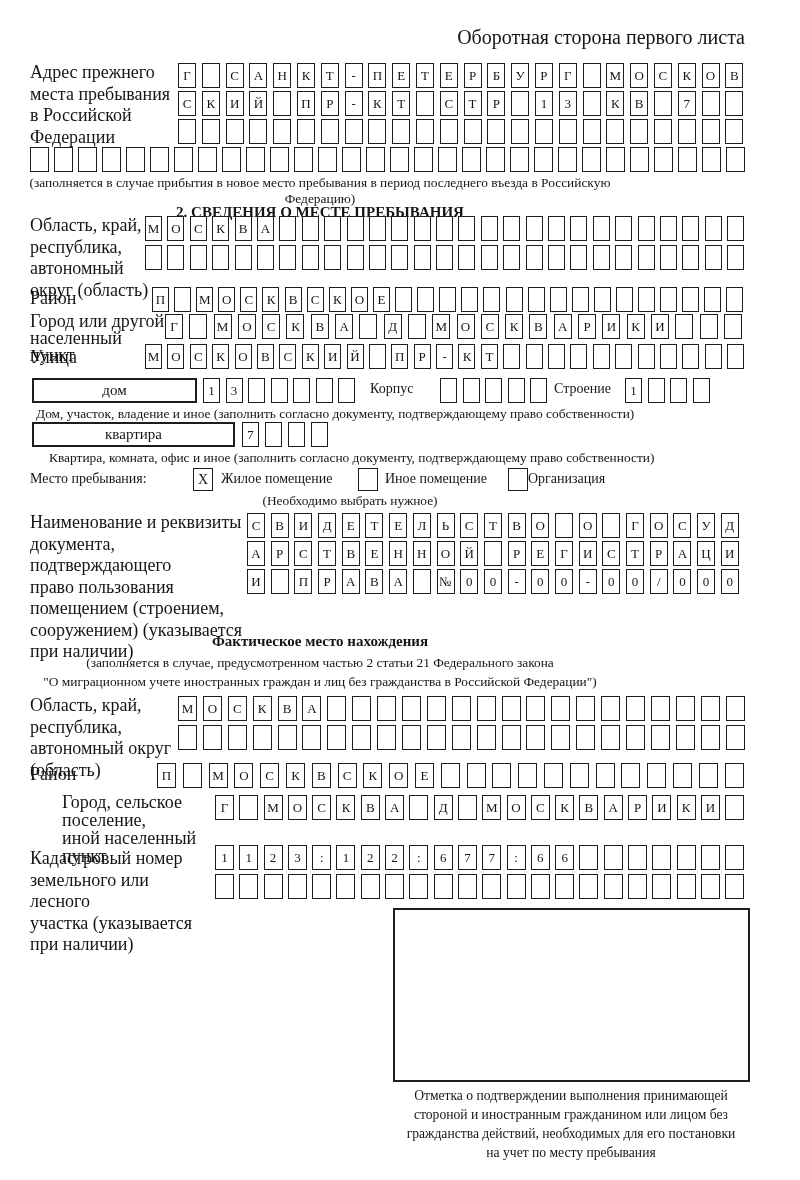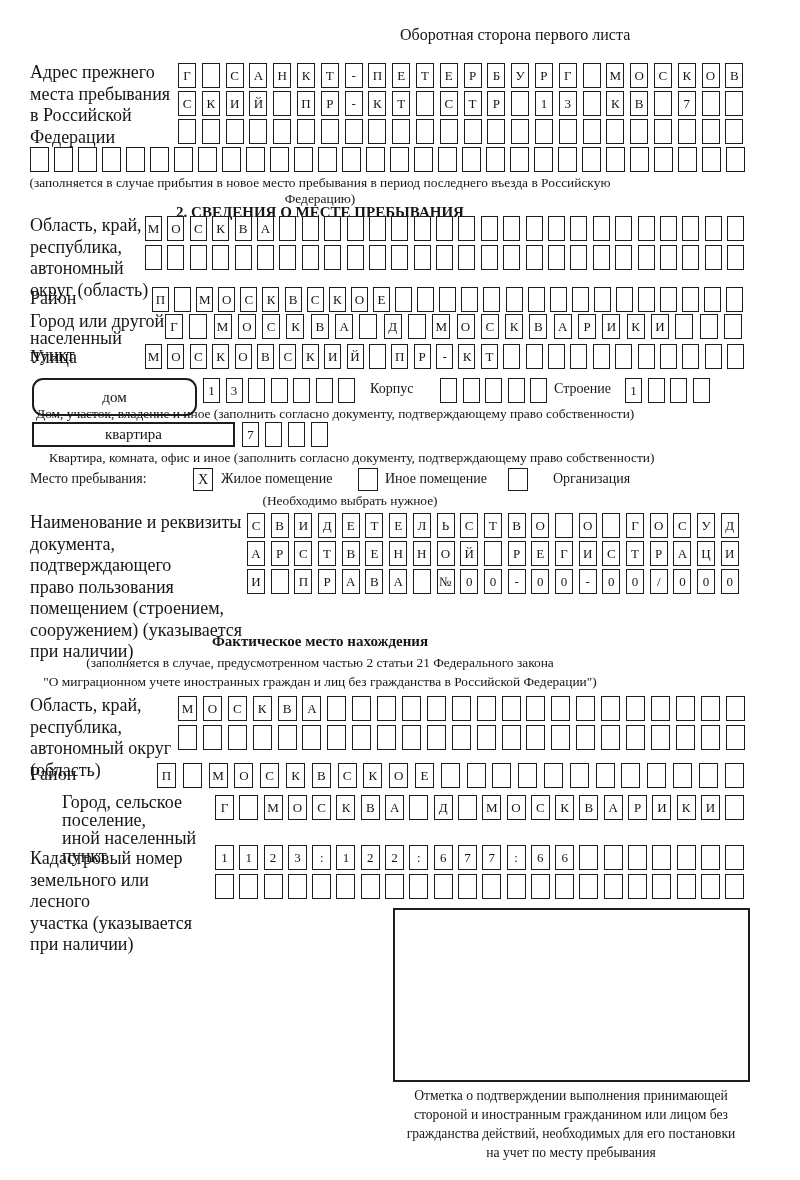--- a/index.html
+++ b/index.html
@@ -19,21 +19,21 @@
   .chk{position:absolute;width:20px;height:23px;border:1.8px solid #1d1d1d;box-sizing:border-box;
        display:flex;align-items:center;justify-content:center;font-size:14px;background:#fff;}
   .inl{position:absolute;font-size:14px;}
   .stamp{position:absolute;border:2px solid #1d1d1d;box-sizing:border-box;background:#fff;}
 </style>
 </head>
 <body>
 
 <div class="page">
 
-  <div class="abs" style="left:400px;top:26px;width:345px;font-size:16px;">Оборотная сторона первого листа</div>
+  <div class="abs" style="left:400px;top:26px;width:345px;text-align:right;font-size:20px;">Оборотная сторона первого листа</div>
 
   <div class="lbl" style="left:30px;top:62px;width:145px;">Адрес прежнего
 места пребывания
 в Российской
 Федерации</div>
   <div class="boxrow" style="left:178px;top:63px;--w:18px;--g:5.8px;">
       <span class="cell">Г</span>
       <span class="cell"></span>
       <span class="cell">С</span>
       <span class="cell">А</span>
@@ -293,21 +293,21 @@
       <span class="cell"></span>
       <span class="cell"></span>
       <span class="cell"></span>
       <span class="cell"></span>
       <span class="cell"></span>
       <span class="cell"></span>
       <span class="cell"></span>
       <span class="cell"></span>
     </div>
 
-  <div class="rect" style="left:32px;top:378px;width:165px;height:38px;border-radius:11px;">дом</div>
+  <div class="rect" style="left:32px;top:378px;width:165px;height:25px;">дом</div>
   <div class="boxrow" style="left:203px;top:378px;--w:17px;--g:5.5px;">
       <span class="cell">1</span>
       <span class="cell">3</span>
       <span class="cell"></span>
       <span class="cell"></span>
       <span class="cell"></span>
       <span class="cell"></span>
       <span class="cell"></span>
     </div>
   <div class="inl" style="left:370px;top:381px;">Корпус</div>
@@ -335,21 +335,21 @@
       <span class="cell"></span>
     </div>
   <div class="cap" style="left:49px;top:450px;">Квартира, комната, офис и иное (заполнить согласно документу, подтверждающему право собственности)</div>
 
   <div class="inl" style="left:30px;top:471px;">Место пребывания:</div>
   <div class="chk" style="left:193px;top:468px;">X</div>
   <div class="inl" style="left:221px;top:471px;">Жилое помещение</div>
   <div class="chk" style="left:358px;top:468px;"></div>
   <div class="inl" style="left:385px;top:471px;">Иное помещение</div>
   <div class="chk" style="left:508px;top:468px;"></div>
-  <div class="inl" style="left:553px;top:471px;">Организация</div>
+  <div class="inl" style="left:528px;top:471px;">Организация</div>
   <div class="cap" style="left:240px;top:493px;width:220px;text-align:center;">(Необходимо выбрать нужное)</div>
 
   <div class="lbl" style="left:30px;top:512px;width:215px;">Наименование и реквизиты
 документа, подтверждающего
 право пользования
 помещением (строением,
 сооружением) (указывается
 при наличии)</div>
   <div class="boxrow" style="left:247px;top:513px;--w:18px;--g:5.7px;">
       <span class="cell">С</span>

